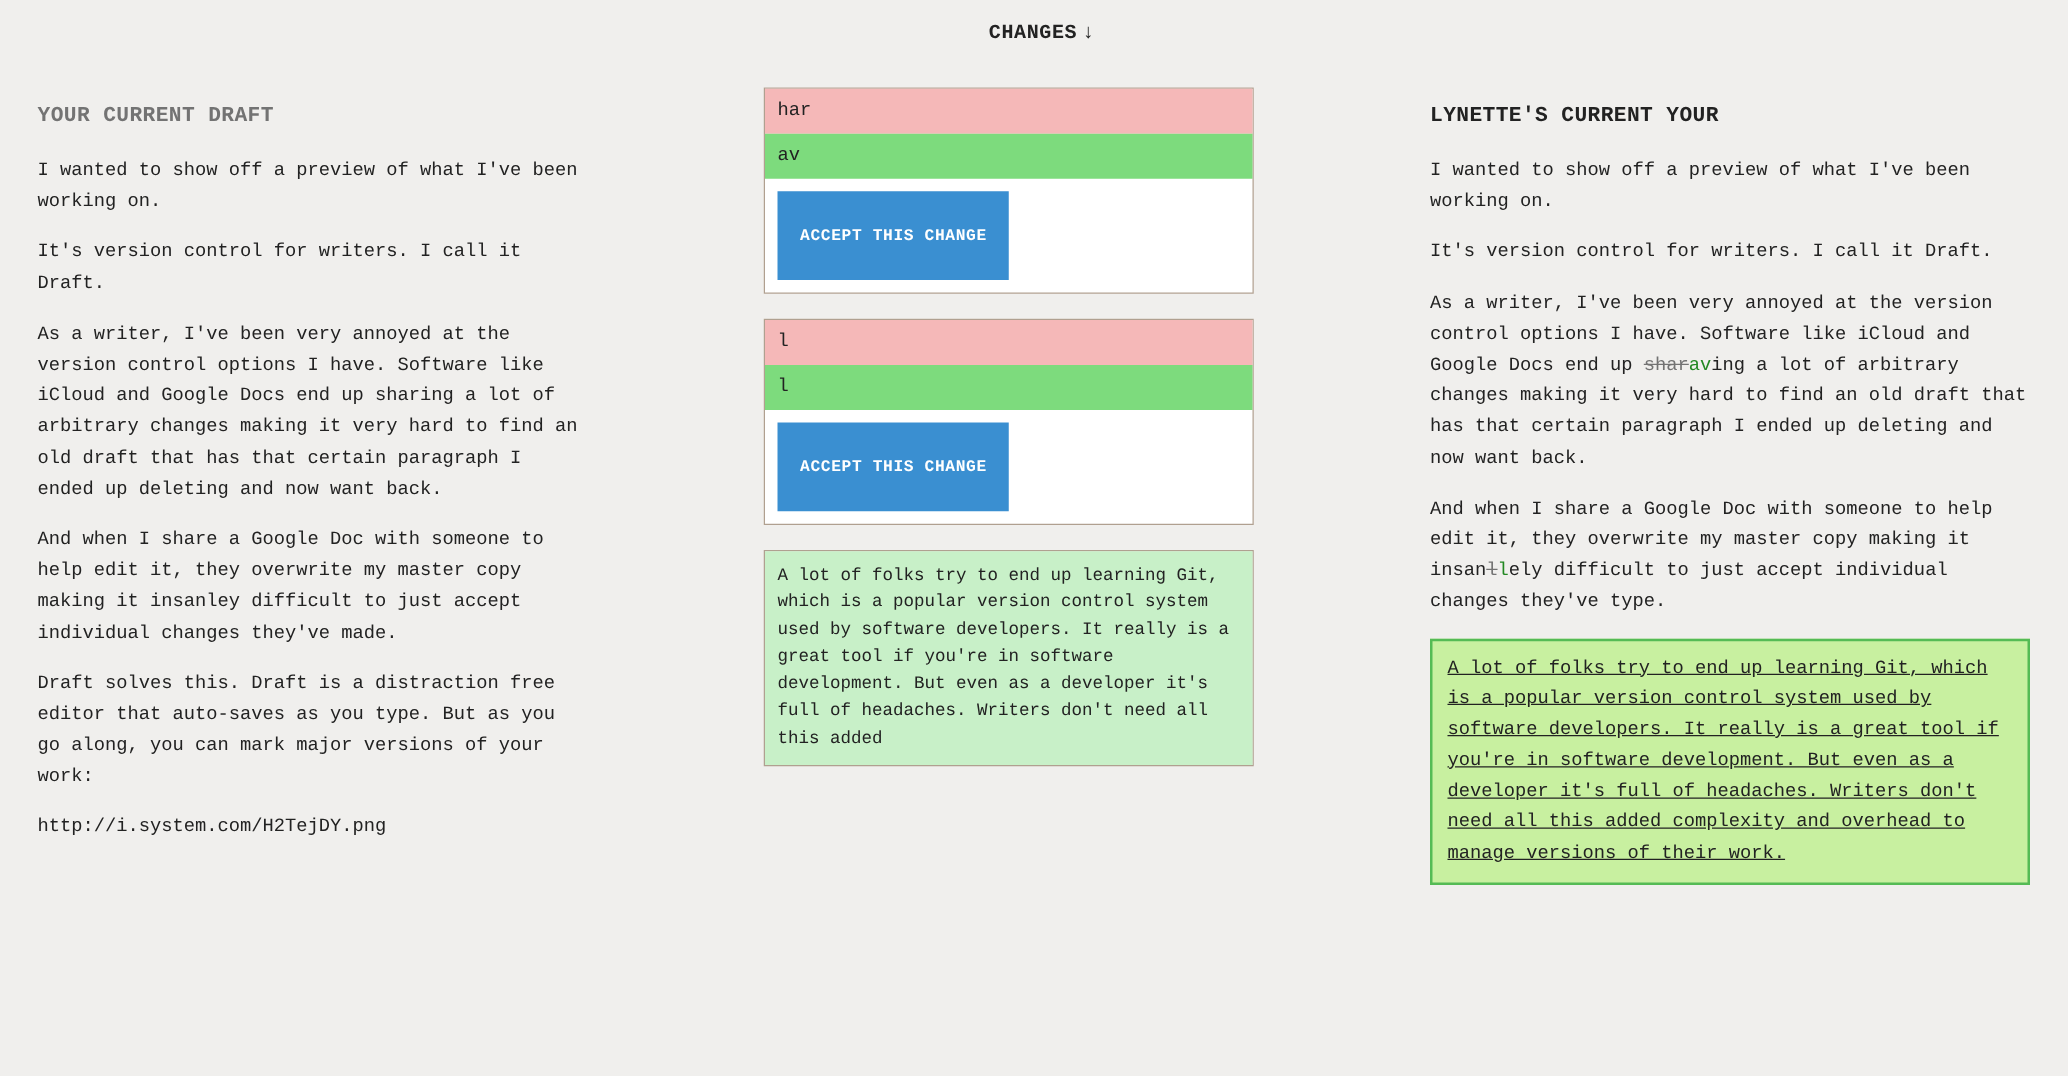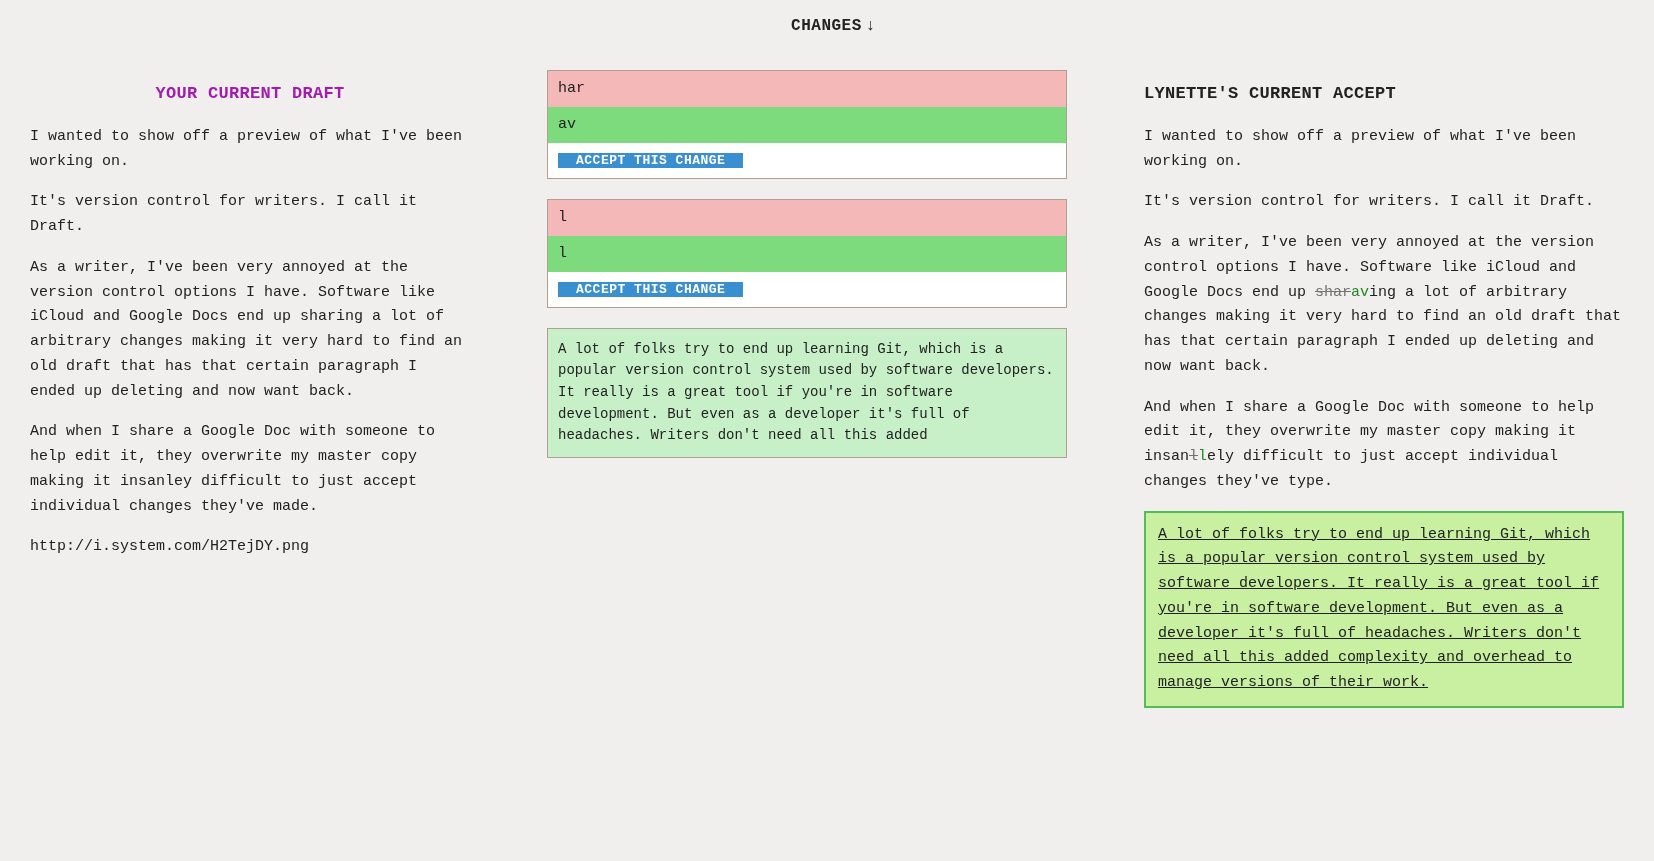--- a/index.html
+++ b/index.html
@@ -55,36 +55,35 @@
     }
 
     .panel-title {
       font-weight: bold;
       font-size: 17px;
       margin-bottom: 18px;
       letter-spacing: 0.3px;
     }
 
     .panel-title.blue {
-      color: #a21caf;
-      text-align: center;
+      color: #737373;
     }
 
     .panel-title.dark {
       color: #222;
     }
 
     .panel-text {
       margin-bottom: 16px;
       font-size: 15px;
       line-height: 1.65;
     }
 
     .diff-box {
-      width: 520px;
+      width: 392px;
       border: 1px solid #b0a090;
       background: #fff;
       margin-bottom: 20px;
     }
 
     .diff-row-removed {
       background-color: #f5b8b8;
       padding: 6px 10px;
       font-size: 15px;
       font-family: 'Courier New', Courier, monospace;
@@ -105,21 +104,21 @@
       line-height: 1.55;
     }
 
     .accept-btn {
       display: inline-block;
       background-color: #3a8fd1;
       color: #fff;
       font-weight: bold;
       font-size: 13px;
       letter-spacing: 0.5px;
-      padding: 0 18px;
+      padding: 28px 18px;
       border: none;
       cursor: pointer;
       margin: 10px 10px 10px 10px;
       font-family: 'Courier New', Courier, monospace;
     }
 
     .right-inline {
       font-size: 15px;
       line-height: 1.65;
       margin-bottom: 16px;
@@ -166,20 +165,23 @@
       <span>I wanted to show off a preview of what I've been working on.</span>
     </div>
     <div class="panel-text">
       <span>It's version control for writers. I call it Draft.</span>
     </div>
     <div class="panel-text">
       <span>As a writer, I've been very annoyed at the version control options I have. Software like iCloud and Google Docs end up sharing a lot of arbitrary changes making it very hard to find an old draft that has that certain paragraph I ended up deleting and now want back.</span>
     </div>
     <div class="panel-text">
       <span>And when I share a Google Doc with someone to help edit it, they overwrite my master copy making it insanley difficult to just accept individual changes they've made.</span>
+    </div>
+    <div class="panel-text">
+      <span>Draft solves this. Draft is a distraction free editor that auto-saves as you type. But as you go along, you can mark major versions of your work:</span>
     </div>
     <div class="panel-text">
       <span>http://i.system.com/H2TejDY.png</span>
     </div>
   </div>
 
   <div class="center-panel">
 
     <div class="diff-box">
       <div class="diff-row-removed">har</div>
@@ -197,21 +199,21 @@
       </div>
     </div>
 
     <div class="diff-box">
       <div class="diff-row-text">A lot of folks try to end up learning Git, which is a popular version control system used by software developers. It really is a great tool if you're in software development. But even as a developer it's full of headaches. Writers don't need all this added</div>
     </div>
 
   </div>
 
   <div class="right-panel">
-    <div class="panel-title dark">LYNETTE'S CURRENT ACCEPT</div>
+    <div class="panel-title dark">LYNETTE'S CURRENT YOUR</div>
 
     <div class="panel-text right-inline">I wanted to show off a preview of what I've been working on.</div>
     <div class="panel-text right-inline">It's version control for writers. I call it Draft.</div>
 
     <div class="panel-text right-inline">
       <span>As a writer, I've been very annoyed at the version control options I have. Software like iCloud and Google Docs end up </span><span class="strike-red">shar</span><span class="ins-green">av</span><span>ing a lot of arbitrary changes making it very hard to find an old draft that has that certain paragraph I ended up deleting and now want back.</span>
     </div>
 
     <div class="panel-text right-inline">
       <span>And when I share a Google Doc with someone to help edit it, they overwrite my master copy making it insan</span><span class="strike-red">l</span><span class="ins-green">l</span><span>ely difficult to just accept individual changes they've type.</span>

